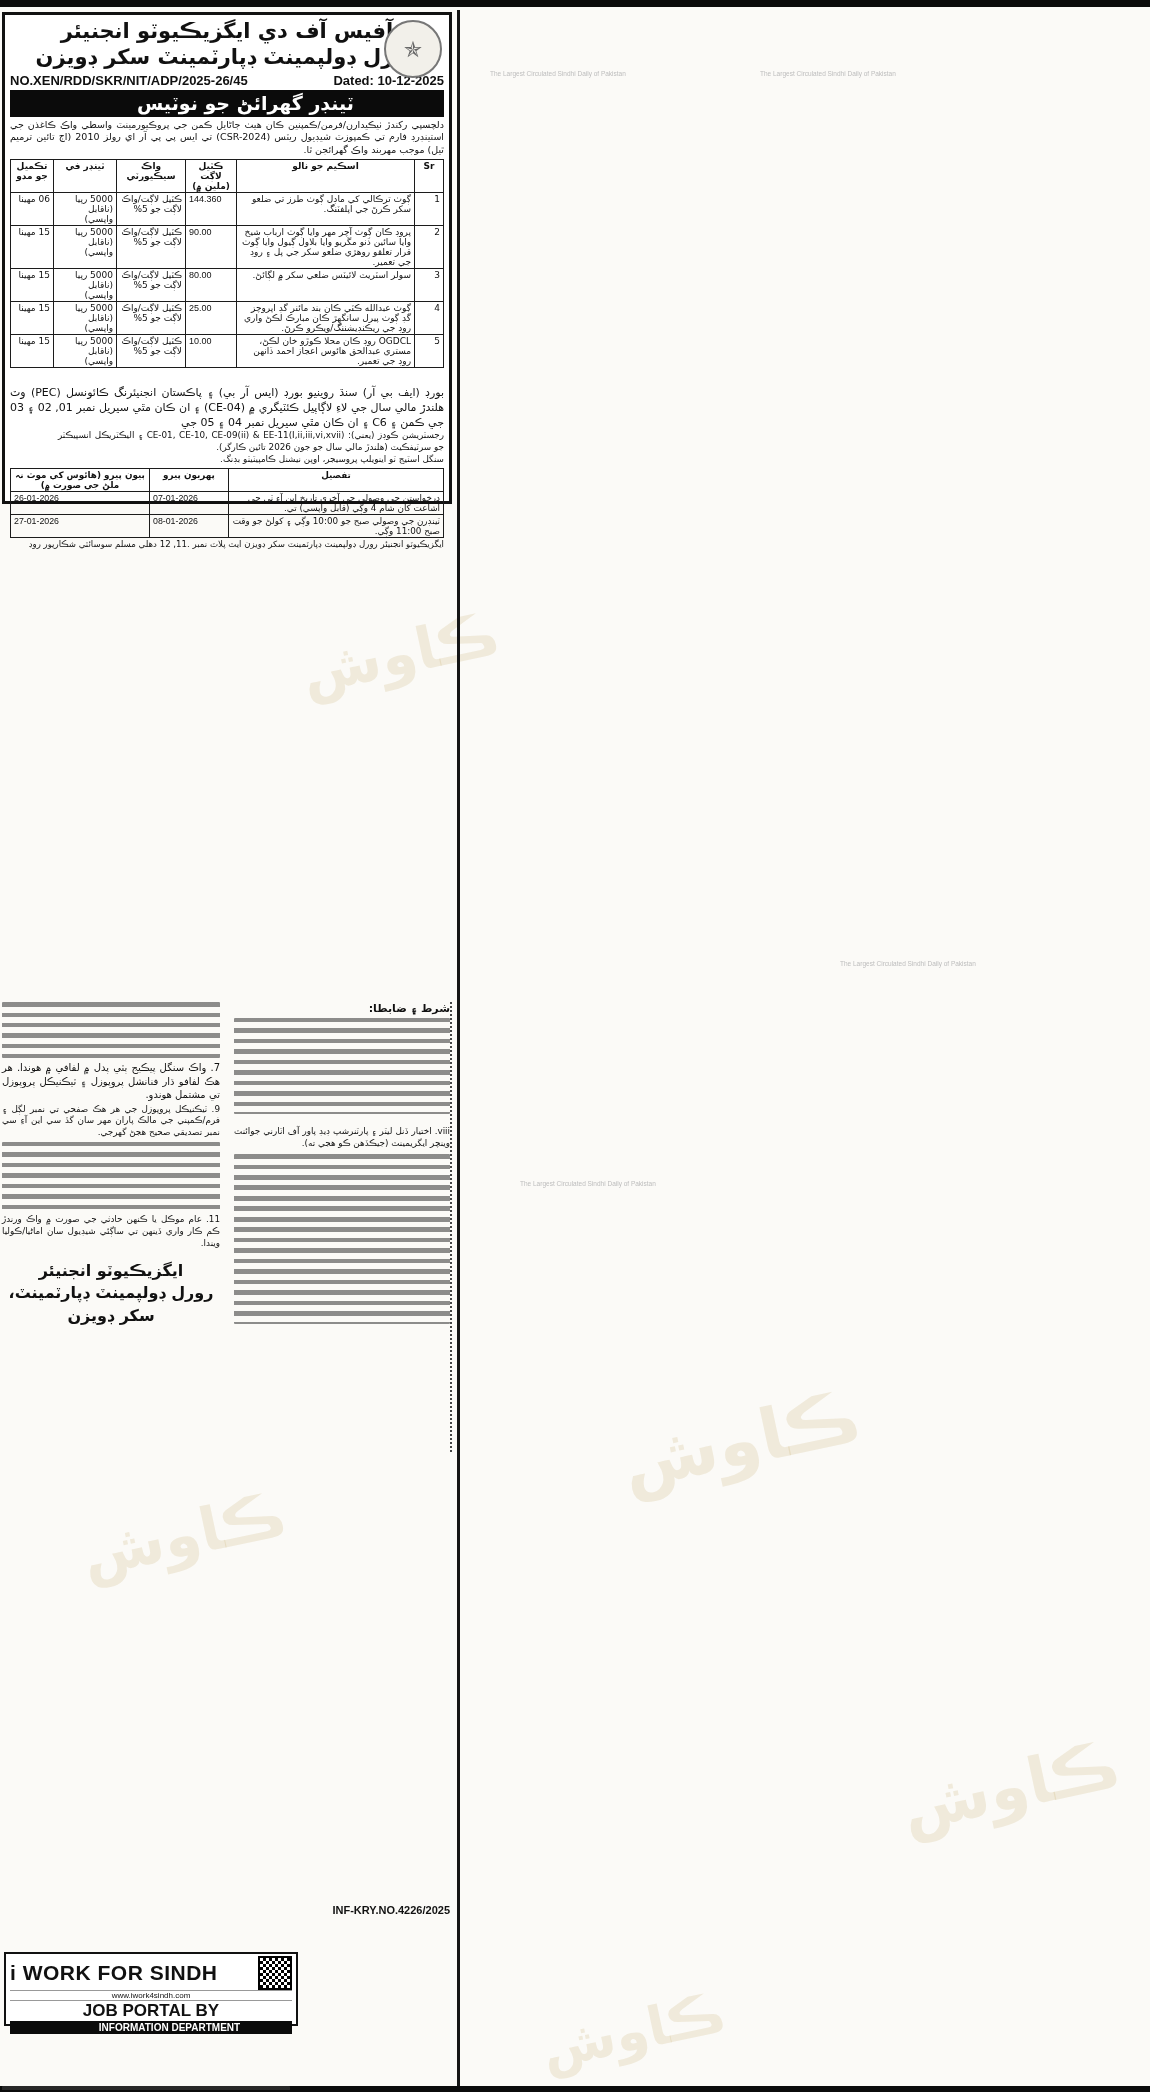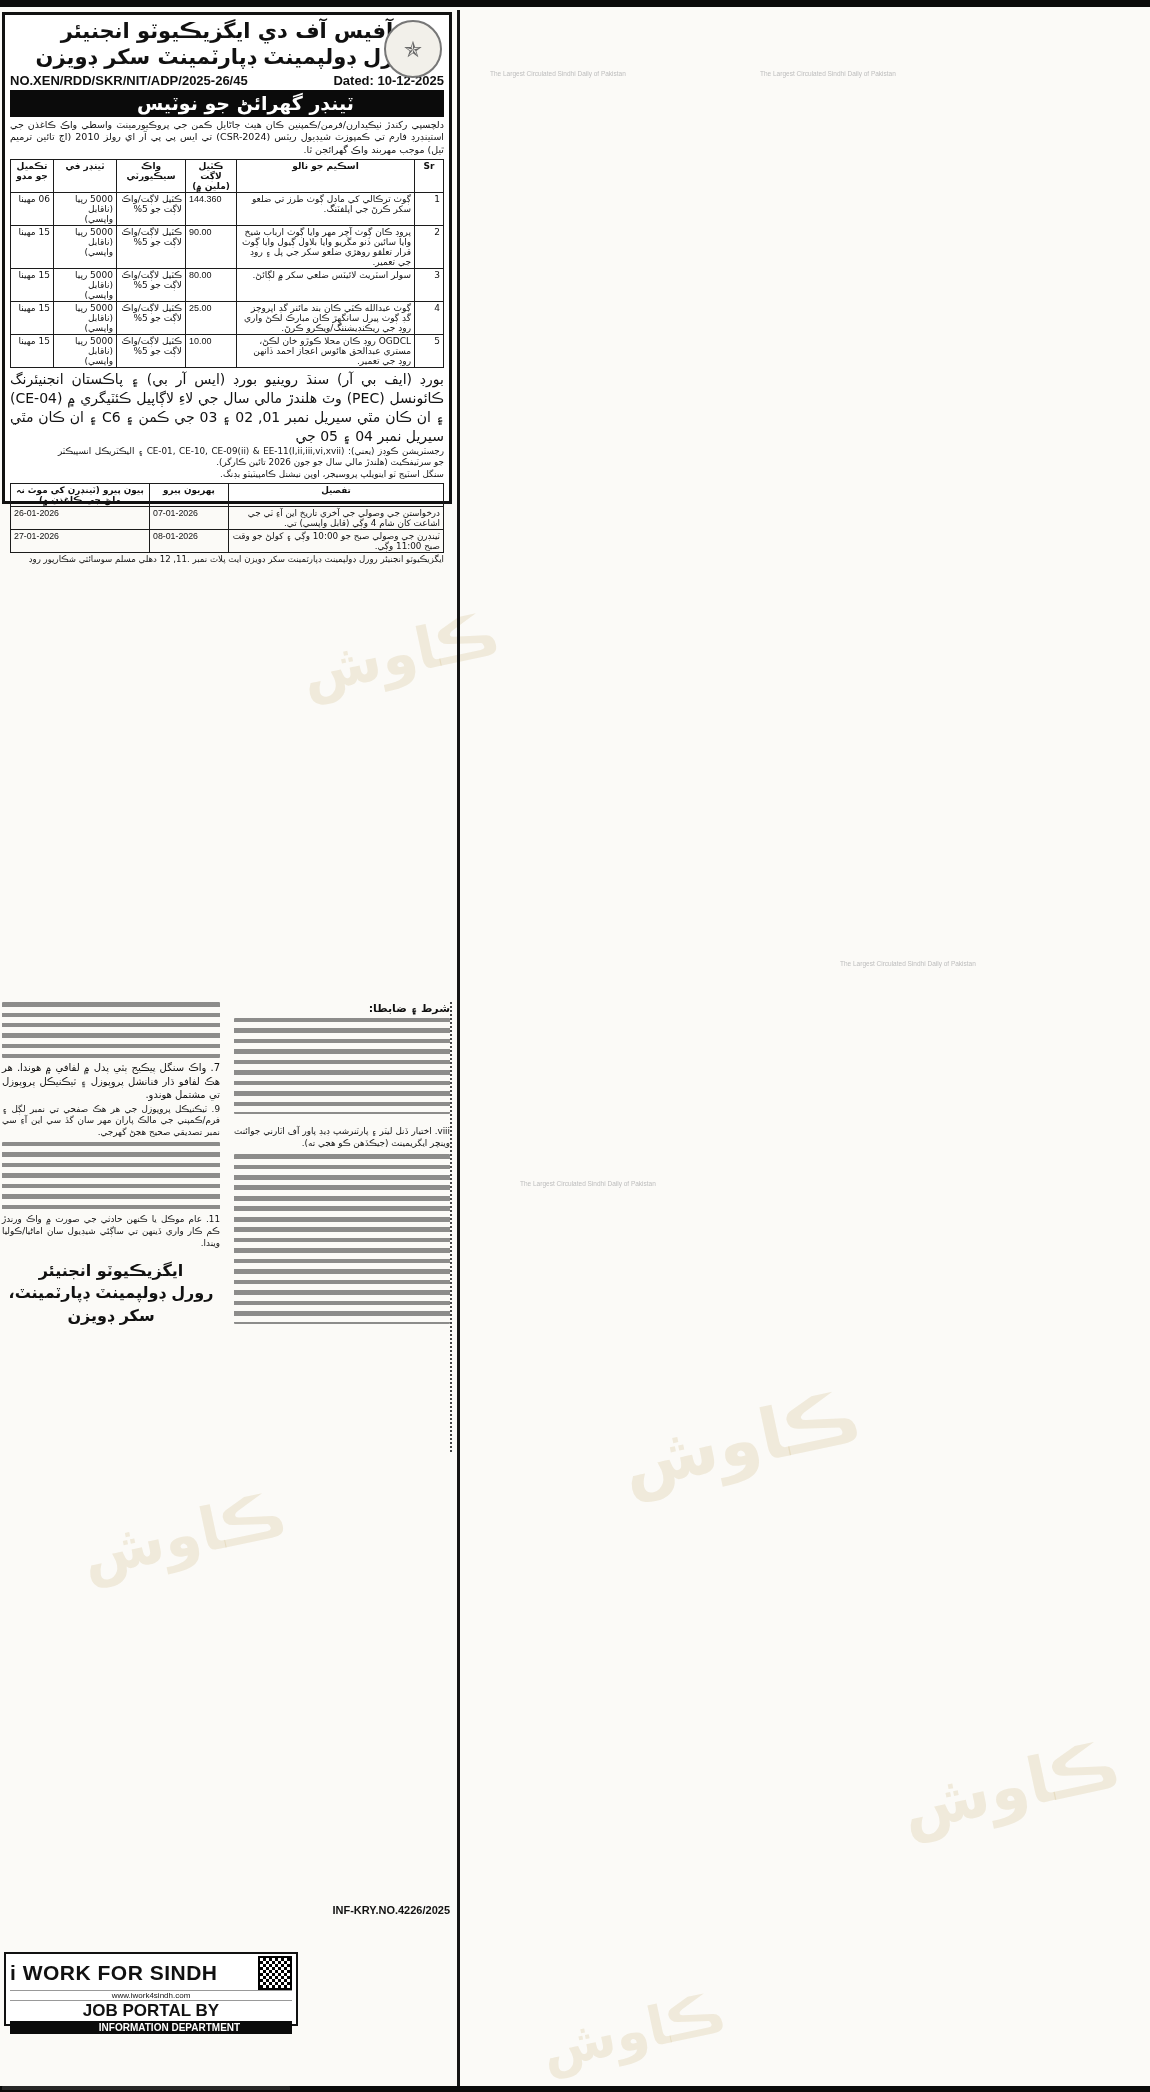--- a/index.html
+++ b/index.html
@@ -103,30 +103,30 @@
       <td>5</td>
           <td>OGDCL روڊ ڪان محلا ڪوڙو خان لڪڻ، مستري عبدالحق هائوس اعجاز احمد ڏانهن روڊ جي تعمير.</td>
       <td class="en">10.00</td>
           <td>ڪٽيل لاڳت/واڪ لاڳت جو 5%</td>
       <td>5000 رپيا (ناقابل واپسي)</td>
           <td>15 مهينا</td>
     </tr>
   </tbody>
     </table>
 
-  <div class="ur small-ur" style="font-size:14px;margin-top:2px;">بورڊ (ايف بي آر) سنڌ روينيو بورڊ (ايس آر بي) ۽ پاڪستان انجنيئرنگ ڪائونسل (PEC) وٽ هلندڙ مالي سال جي لاءِ لاڳاپيل ڪئٽيگري ۾ (CE-04) ۽ ان ڪان مٿي سيريل نمبر 01, 02 ۽ 03 جي ڪمن ۽ C6 ۽ ان ڪان مٿي سيريل نمبر 04 ۽ 05 جي</div>
+  <div class="ur small-ur" style="font-size:11px;margin-top:18px;">بورڊ (ايف بي آر) سنڌ روينيو بورڊ (ايس آر بي) ۽ پاڪستان انجنيئرنگ ڪائونسل (PEC) وٽ هلندڙ مالي سال جي لاءِ لاڳاپيل ڪئٽيگري ۾ (CE-04) ۽ ان ڪان مٿي سيريل نمبر 01, 02 ۽ 03 جي ڪمن ۽ C6 ۽ ان ڪان مٿي سيريل نمبر 04 ۽ 05 جي</div>
   <div class="ur small-ur" style="font-size:8.8px;margin-left:48px;">رجسٽريشن ڪوڊز (يعني): CE-01, CE-10, CE-09(ii) &amp; EE-11(I,ii,iii,vi,xvii) ۽ اليڪٽريڪل انسپيڪٽر جو سرٽيفڪيٽ (هلندڙ مالي سال جو جون 2026 تائين ڪارگر).</div>
   <div class="ur small-ur" style="font-size:8.8px;">سنگل اسٽيج ٽو اينويلپ پروسيجر، اوپن نيشنل ڪامپيٽيٽو بڊنگ.</div>
 
   <table class="ur" style="font-size:8.8px;margin-top:2px;">
     <tbody>
         <tr class="b">
       <th>تفصيل</th>
       <th style="width:72px;">پهريون پيرو</th>
-      <th style="width:132px;">ٻيون پيرو (ٽينڊرن کي موٽ نہ ملڻ جي ڪاغذن ۾)</th>
+      <th style="width:132px;">ٻيون پيرو (هائوس کي موٽ نہ ملڻ جي صورت ۾)</th>
     </tr>
     <tr>
       <td>درخواستن جي وصولي جي آخري تاريخ اين آءِ ٽي جي اشاعت کان شام 4 وڳي (قابل واپسي) تي.</td>
       <td class="en">07-01-2026</td>
       <td class="en">26-01-2026</td>
     </tr>
     <tr>
       <td>ٽينڊرن جي وصولي صبح جو 10:00 وڳي ۽ کولڻ جو وقت صبح 11:00 وڳي.</td>
       <td class="en">08-01-2026</td>
       <td class="en">27-01-2026</td>

